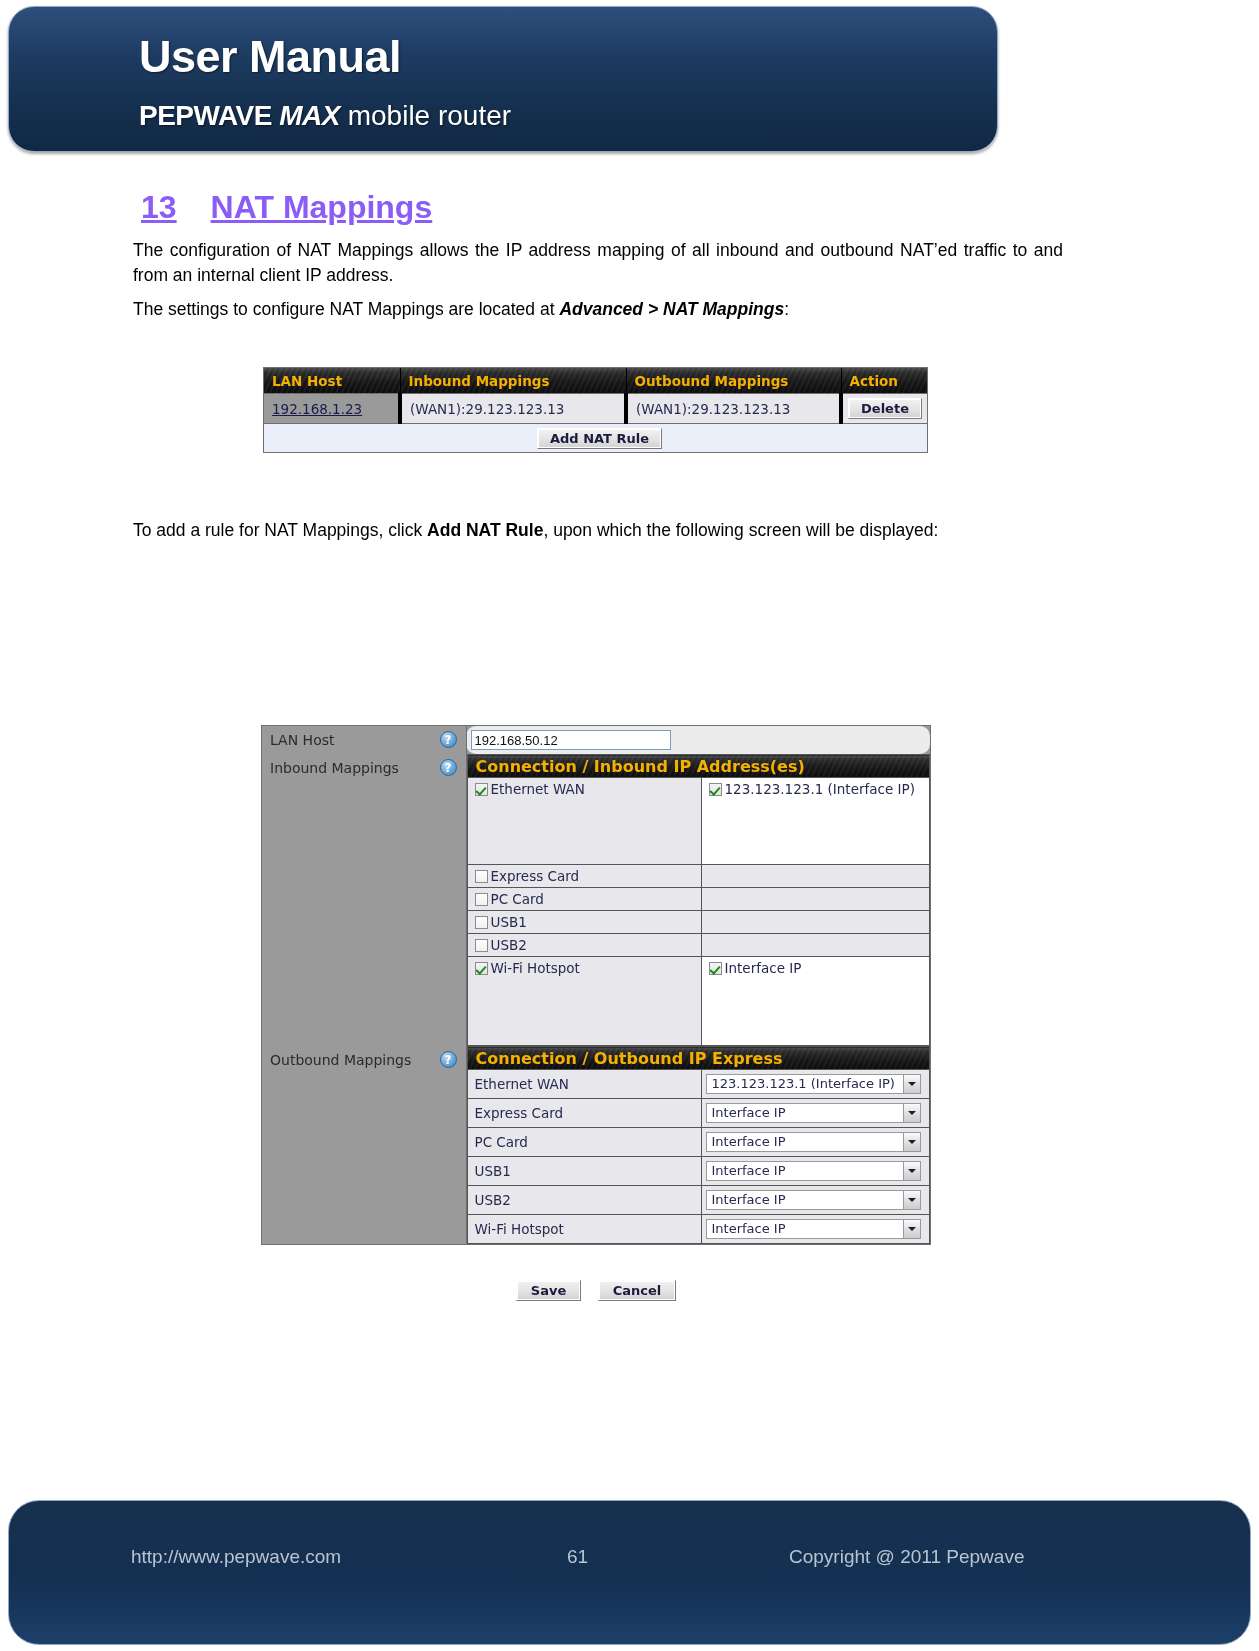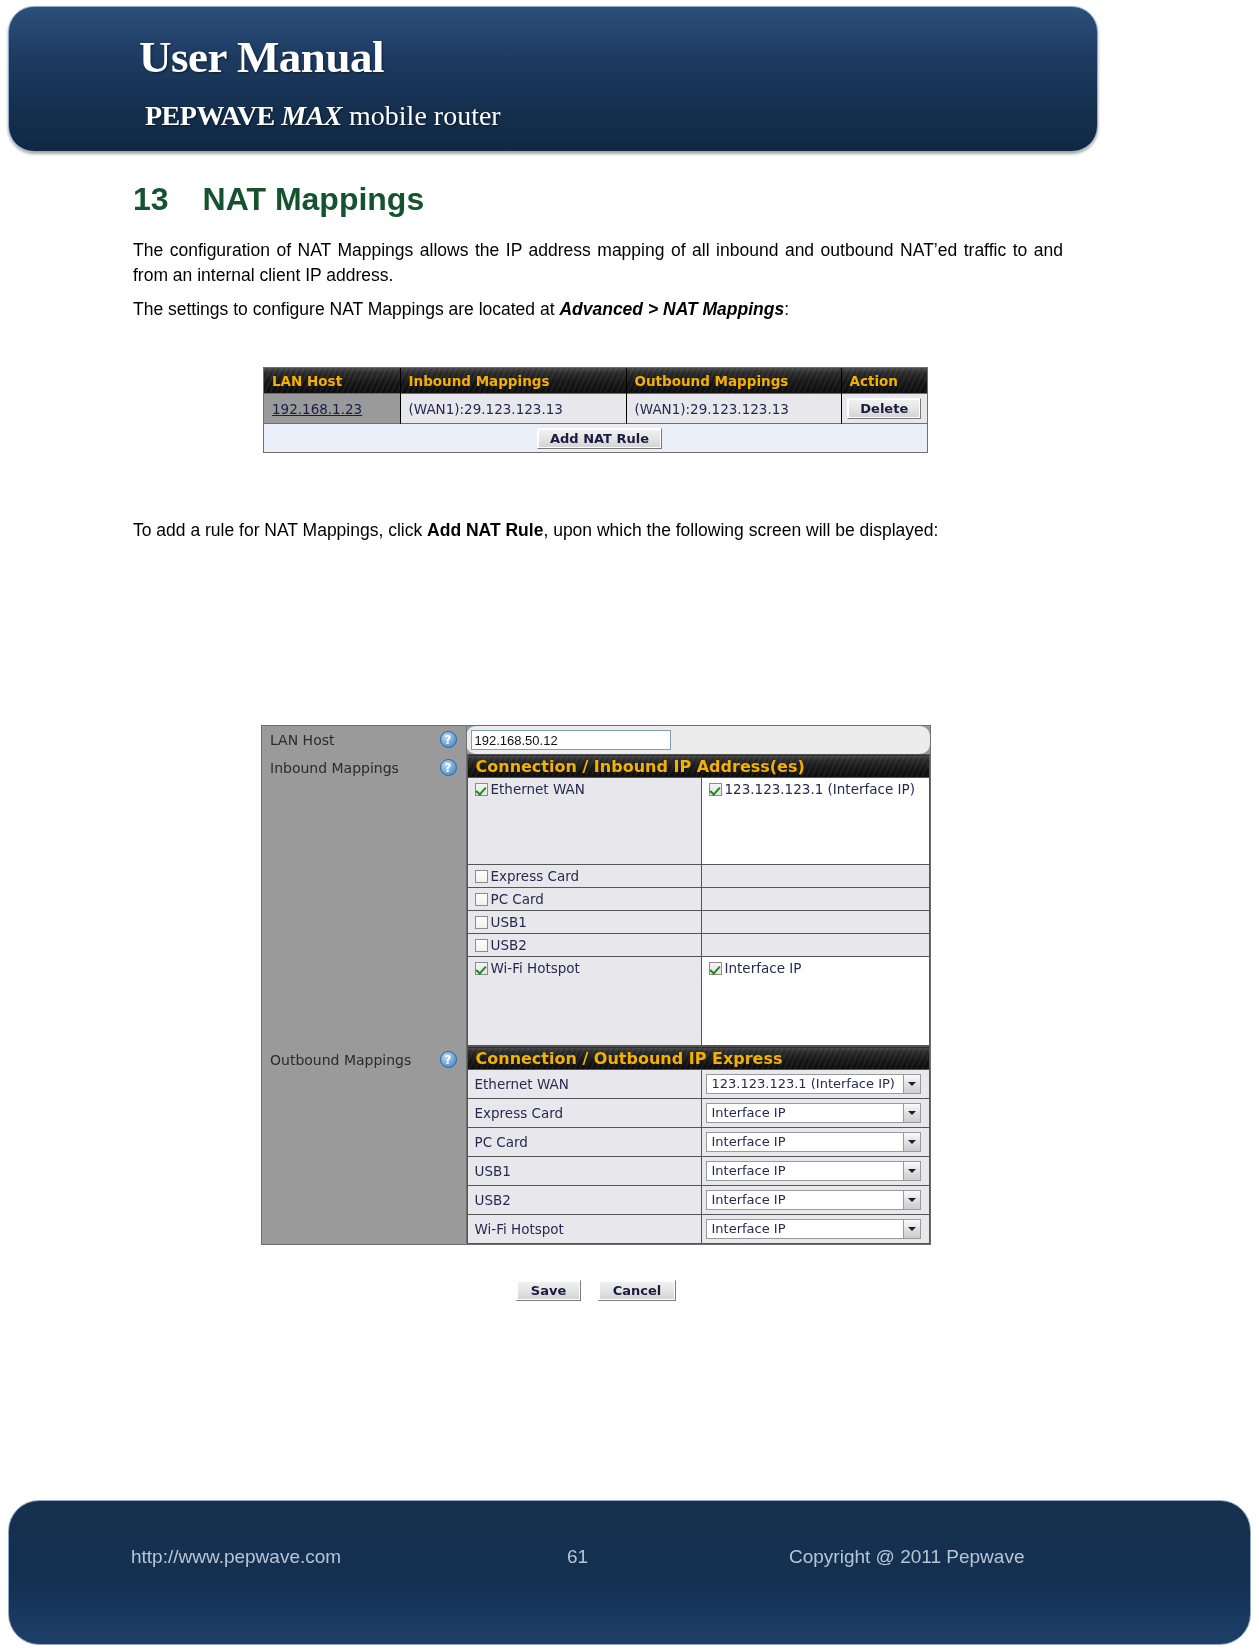--- a/index.html
+++ b/index.html
@@ -6,52 +6,51 @@
   body{
     width:1259px;height:1651px;
     background:#ffffff;
     font-family:"Liberation Sans", sans-serif;
     position:relative;
     overflow:hidden;
   }
 
   
   .banner{
-    position:absolute;left:8px;top:6px;width:1090px;height:146px;
+    position:absolute;left:8px;top:6px;width:990px;height:146px;
     border-radius:26px;
     background:linear-gradient(180deg,#2c4f7c 0%,#1d3b61 35%,#15304f 70%,#102844 100%);
     box-shadow:0 2px 3px rgba(0,0,0,.35);
     border:1px solid #8fa8c6;
     box-sizing:border-box;
-    font-family:Liberation Serif, serif;
   }
   .banner-title{
     position:absolute;left:130px;top:24px;
     color:#ffffff;font-size:45px;font-weight:bold;letter-spacing:-0.5px;
     text-shadow:1px 1px 2px rgba(0,0,0,.5);
     white-space:nowrap;
   }
   .banner-sub{
     position:absolute;left:130px;top:93px;
     color:#ffffff;font-size:28px;white-space:nowrap;
     text-shadow:1px 1px 2px rgba(0,0,0,.5);
-    margin-left:6px;
   }
   .banner-sub .b1{font-weight:bold;letter-spacing:-0.5px;}
   .banner-sub .b2{font-weight:bold;font-style:italic;letter-spacing:-0.5px;}
   .banner-sub .b3{font-weight:normal;}
 
   
   .content{position:absolute;left:0;top:160px;width:1259px;}
 
   h1.chapter{
-    margin:7px;padding:0;
+    margin:15px;padding:0;
     position:absolute;left:126px;top:14px;
-    font-size:32px;font-weight:bold;color:#14532d;
+    font-size:32px;font-weight:bold;color:#8b5cf6;
     white-space:nowrap;
+    text-decoration:underline;
   }
   h1.chapter .num{margin-right:34px;}
 
   p.para{
     position:absolute;
     margin:0;padding:0;
     font-size:17.5px;line-height:25px;color:#000;
     text-align:justify;
   }
   #para1{left:133px;top:78px;width:930px;}
@@ -78,21 +77,21 @@
     font-size:13.5px;
   }
   .shot1 table{border-collapse:collapse;width:100%;table-layout:fixed;}
   .shot1 th{
     height:25px;padding:0 0 0 8px;text-align:left;font-size:13.5px;
     border-right:1px solid #000;
   }
   .shot1 th:last-child{border-right:none;}
   .shot1 td{
     height:29px;padding:0 0 0 8px;
-    border-top:1px solid #6f6f6f;border-right:1px solid #000000;
+    border-top:1px solid #6f6f6f;border-right:4px solid #000000;
     background:#e8e8ec;color:#262a4f;
     font-size:13.5px;
   }
   .shot1 td:last-child{border-right:none;margin-top:25px;}
   .shot1 td.lanhost{
     background:#9a9a9a;
   }
   .shot1 td.lanhost span{
     color:#1b1b4b;text-decoration:underline;cursor:pointer;
   }

